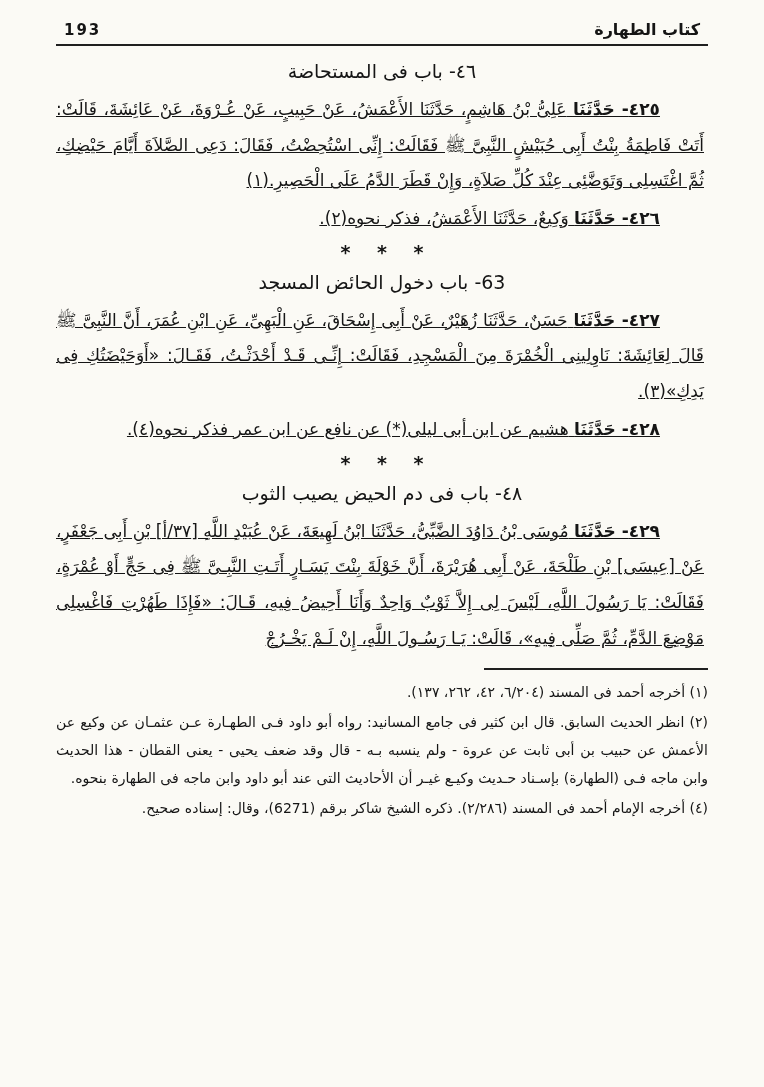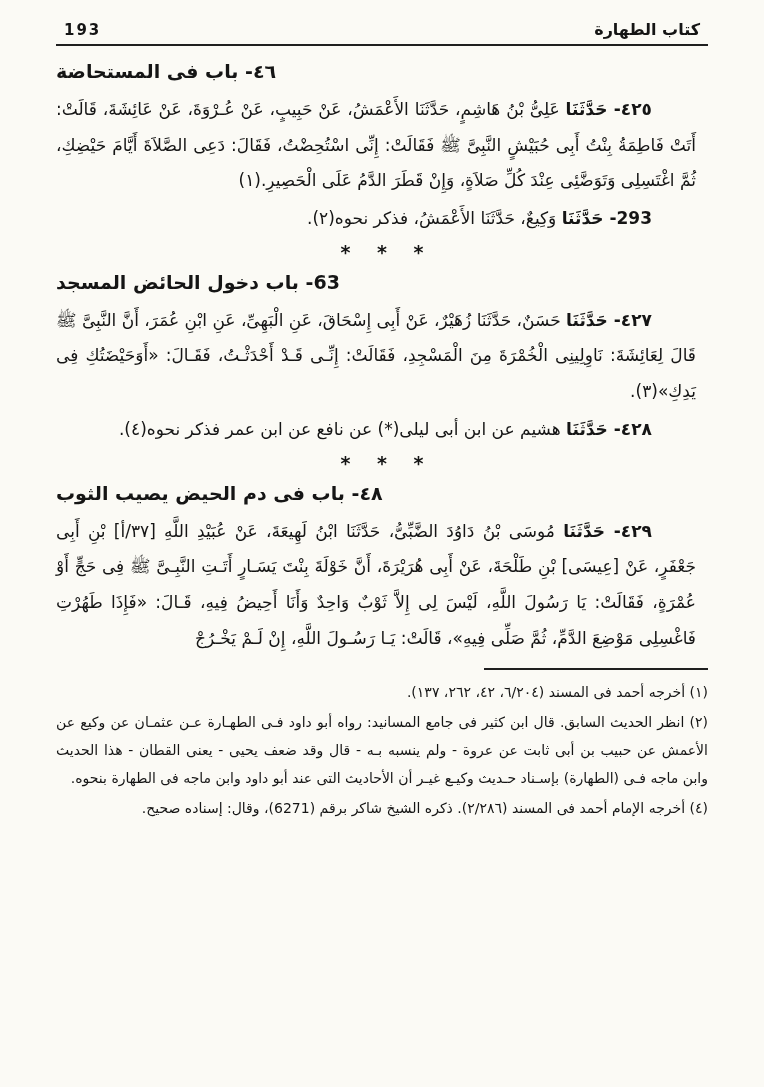--- a/index.html
+++ b/index.html
@@ -27,33 +27,34 @@
   .page-number { letter-spacing: 2px; font-size: 15px; }
   .header-rule {
     height: 0;
     border: none;
     border-top: 2px solid #1f1f1f;
     margin: 5px 0 14px 0;
   }
 
   
   .chapter-heading {
-    text-align: left;
+    text-align: center;
     font-size: 19px;
-    font-weight: bold;
+    font-weight: normal;
     margin: 8px 0 10px 0;
   }
 
   
   .hadith {
     font-size: 17px;
     line-height: 2.1;
     text-align: justify;
     text-indent: 44px;
-    margin: 0 12px 2px 0;
+    margin: 0 4px 2px 0;
+    text-decoration: underline;
   }
   .hadith .lead { font-weight: bold; }
 
   
   .stars {
     text-align: center;
     font-size: 19px;
     font-weight: bold;
     word-spacing: 20px;
     margin: 4px 0 2px 0;
@@ -84,21 +85,21 @@
     <span class="book-title">كتاب الطهارة</span>
     <span class="page-number">193</span>
   </header>
   <div class="header-rule"></div>
 
   <main>
 
     <section>
       <h2 class="chapter-heading">٤٦- باب فى المستحاضة</h2>
       <p class="hadith"><b class="lead">٤٢٥- حَدَّثَنَا</b> <span class="hadith-body">عَلِىُّ بْنُ هَاشِمٍ، حَدَّثَنَا الأَعْمَشُ، عَنْ حَبِيبٍ، عَنْ عُـرْوَةَ، عَنْ عَائِشَةَ، قَالَتْ: أَتَتْ فَاطِمَةُ بِنْتُ أَبِى حُبَيْشٍ النَّبِىَّ ﷺ فَقَالَتْ: إِنِّى اسْتُحِضْتُ، فَقَالَ: دَعِى الصَّلاَةَ أَيَّامَ حَيْضِكِ، ثُمَّ اغْتَسِلِى وَتَوَضَّئِى عِنْدَ كُلِّ صَلاَةٍ، وَإِنْ قَطَرَ الدَّمُ عَلَى الْحَصِيرِ.(١)</span></p>
-      <p class="hadith"><b class="lead">293- حَدَّثَنَا</b> <span class="hadith-body">وَكِيعٌ، حَدَّثَنَا الأَعْمَشُ، فذكر نحوه(٢).</span></p>
+      <p class="hadith"><b class="lead">٤٢٦- حَدَّثَنَا</b> <span class="hadith-body">وَكِيعٌ، حَدَّثَنَا الأَعْمَشُ، فذكر نحوه(٢).</span></p>
       <div class="stars">* * *</div>
     </section>
 
     <section>
       <h2 class="chapter-heading">63- باب دخول الحائض المسجد</h2>
       <p class="hadith"><b class="lead">٤٢٧- حَدَّثَنَا</b> <span class="hadith-body">حَسَنٌ، حَدَّثَنَا زُهَيْرٌ، عَنْ أَبِى إِسْحَاقَ، عَنِ الْبَهِىِّ، عَنِ ابْنِ عُمَرَ، أَنَّ النَّبِىَّ ﷺ قَالَ لِعَائِشَةَ: نَاوِلِينِى الْخُمْرَةَ مِنَ الْمَسْجِدِ، فَقَالَتْ: إِنِّـى قَـدْ أَحْدَثْـتُ، فَقَـالَ: «أَوَحَيْضَتُكِ فِى يَدِكِ»(٣).</span></p>
       <p class="hadith"><b class="lead">٤٢٨- حَدَّثَنَا</b> <span class="hadith-body">هشيم عن ابن أبى ليلى(*) عن نافع عن ابن عمر فذكر نحوه(٤).</span></p>
       <div class="stars">* * *</div>
     </section>
 

